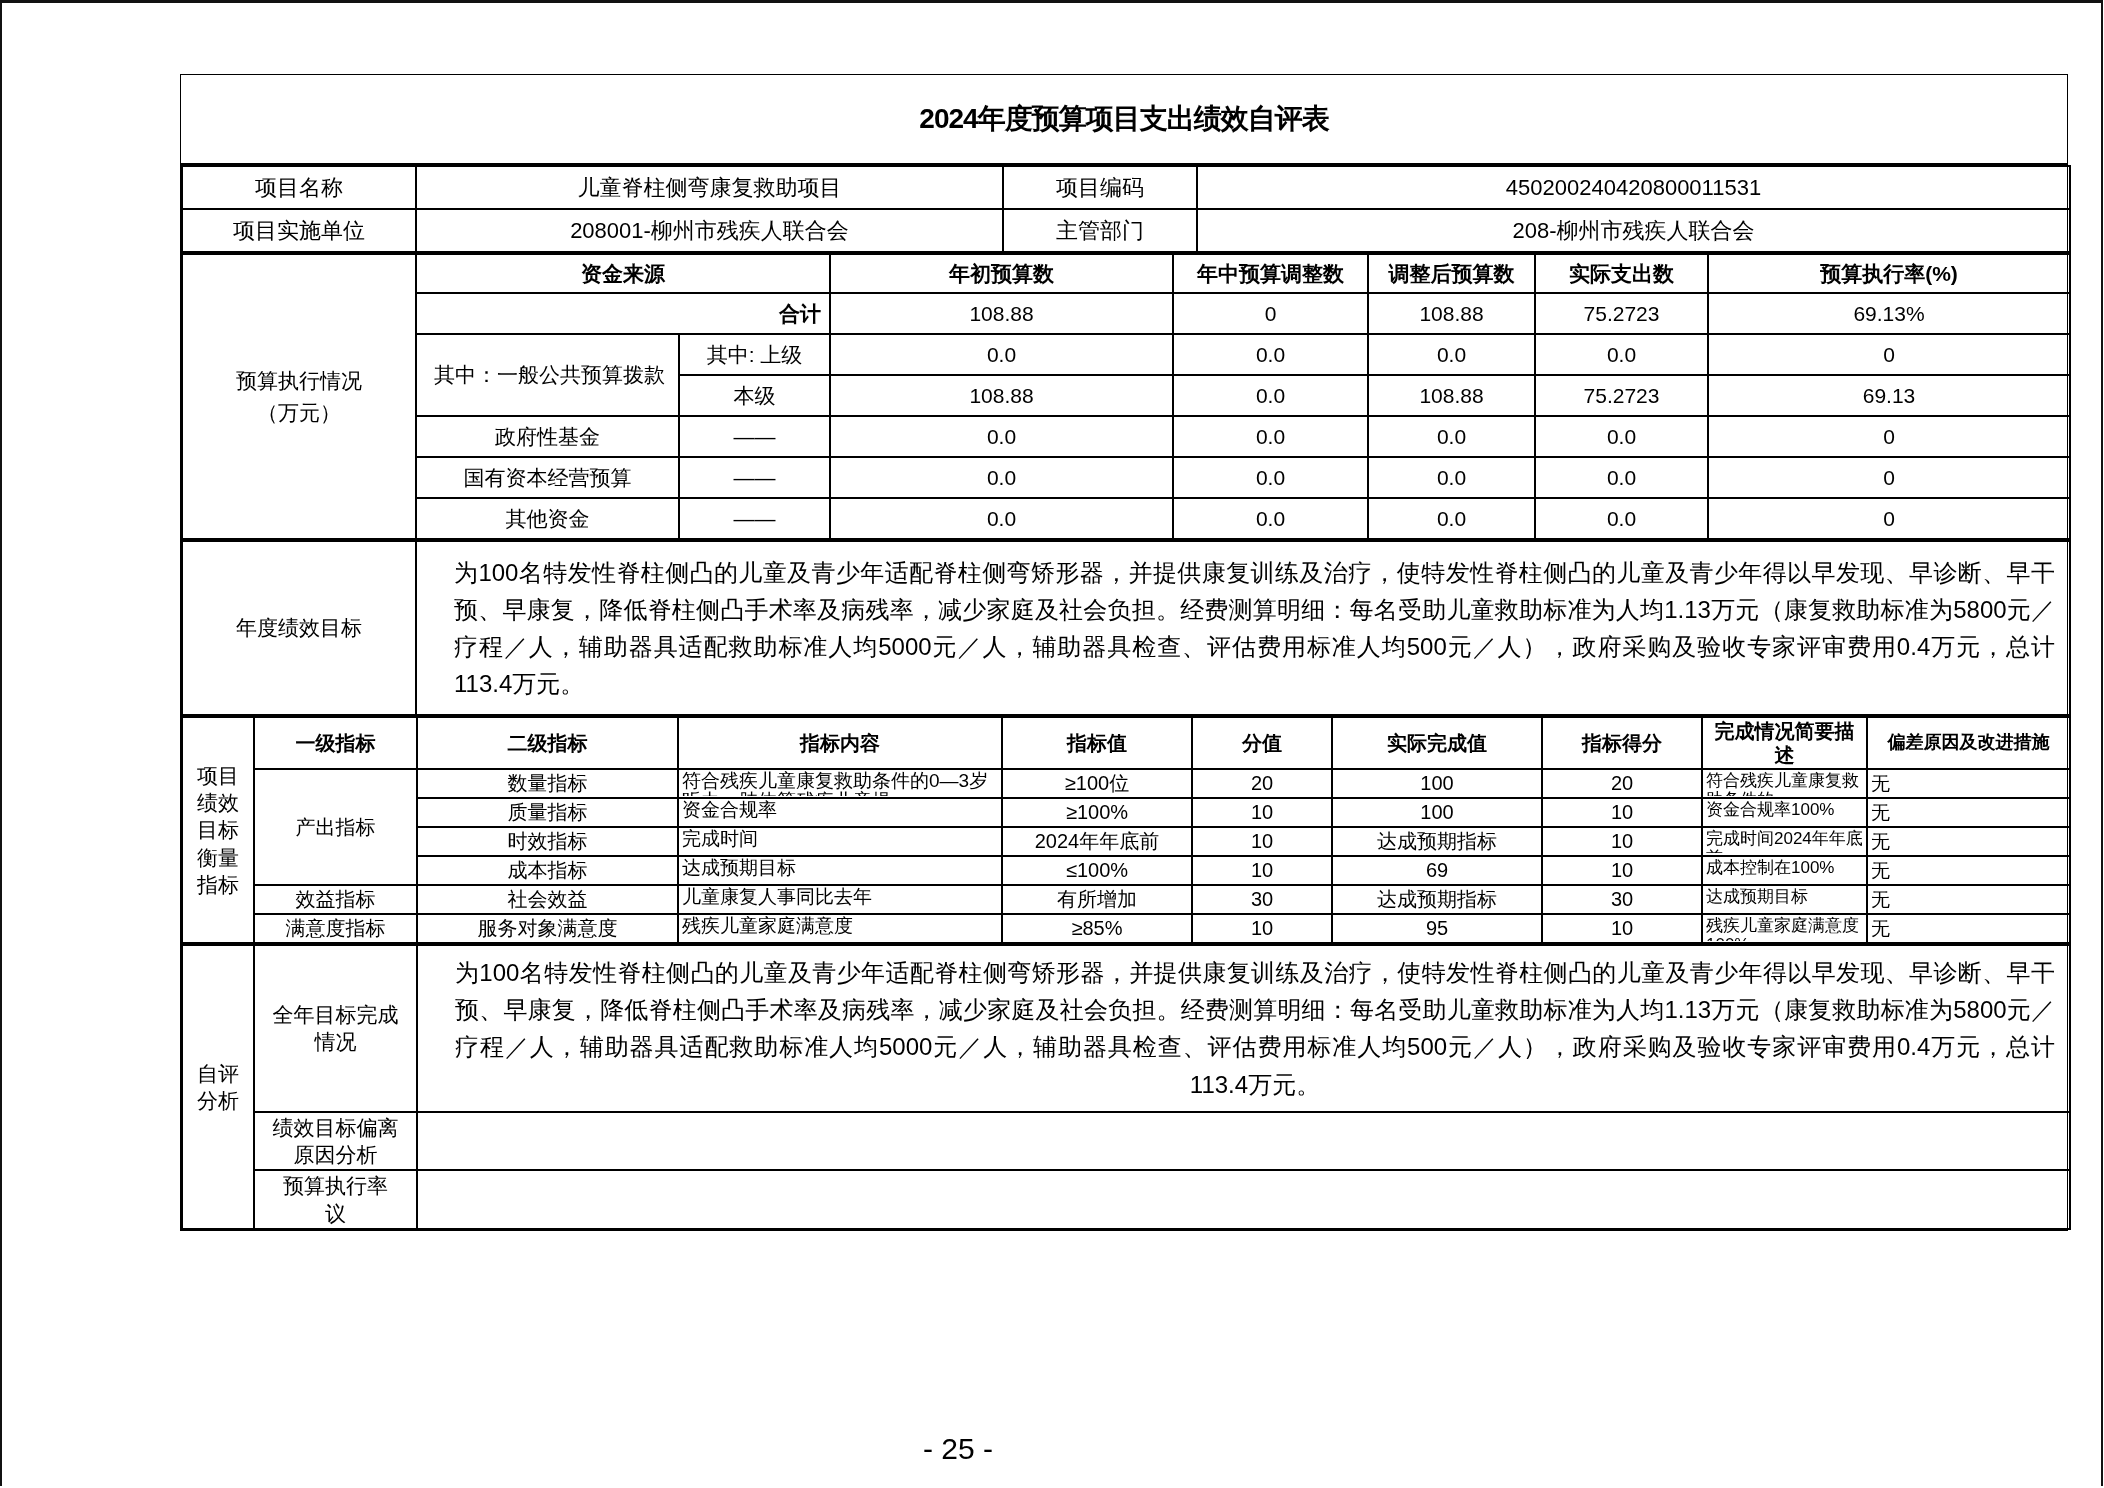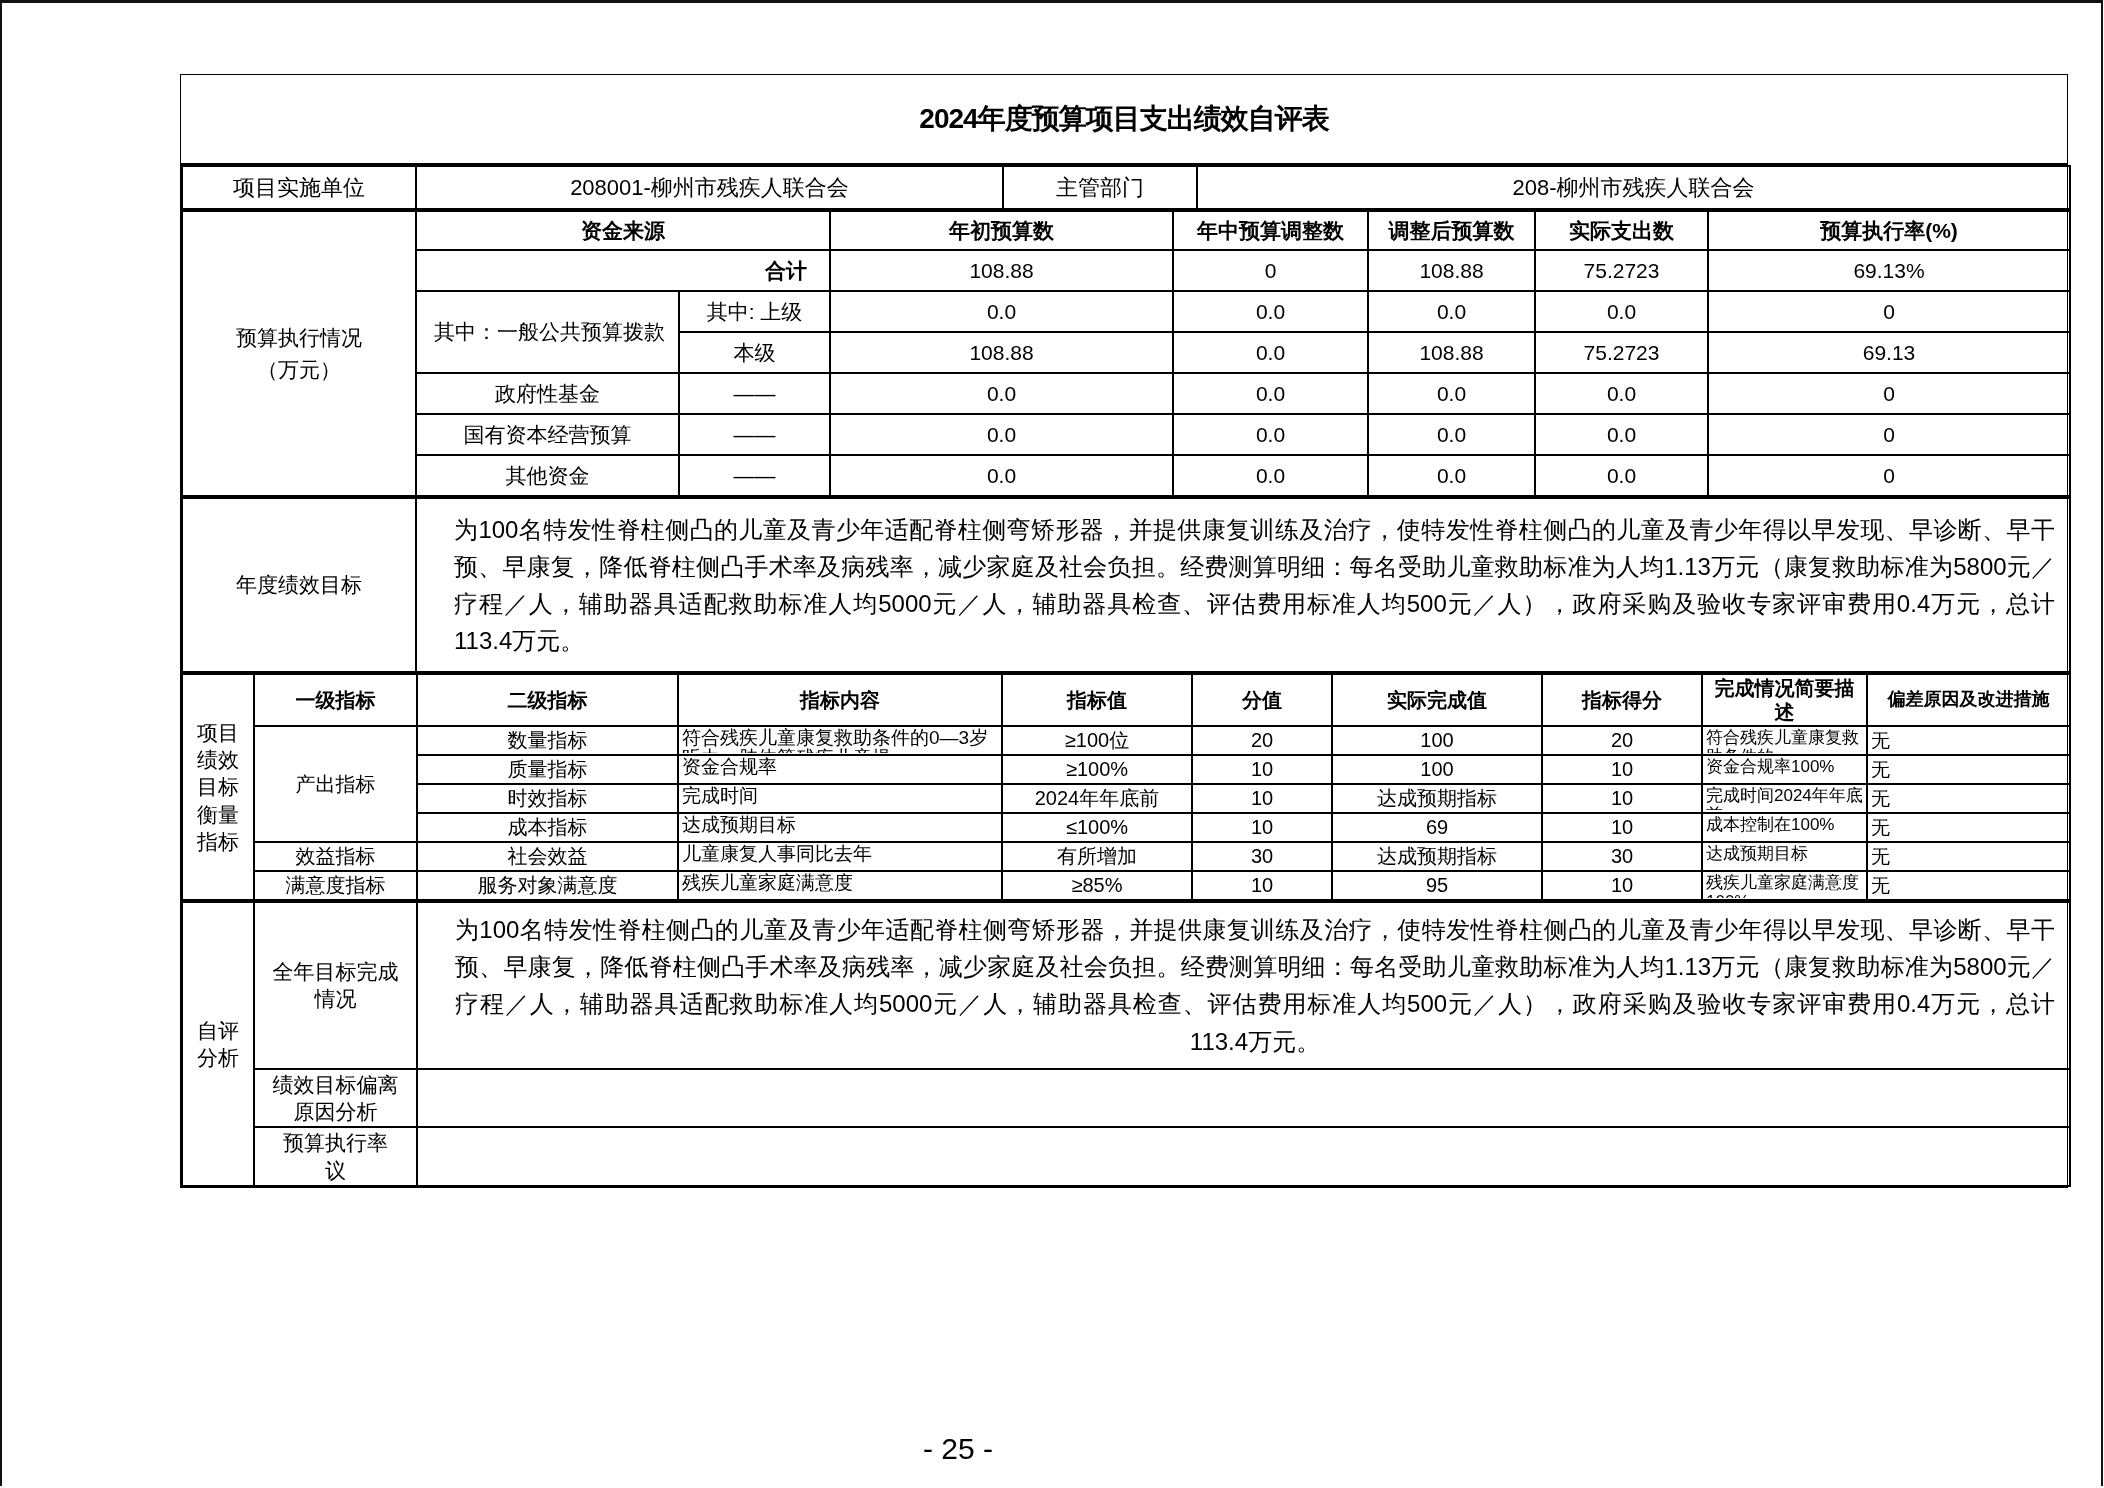--- a/index.html
+++ b/index.html
@@ -10,21 +10,21 @@
   .doc { position:absolute; left:180px; top:74px; width:1888px; border:1px solid #000; }
 
   .title-row { height:90px; border-bottom:2px solid #000; display:flex; align-items:center; justify-content:center;
                font-size:28px; font-weight:bold; letter-spacing:-1px; }
 
   table { width:100%; border-collapse:collapse; table-layout:fixed; }
   td, th { border:2px solid #000; text-align:center; vertical-align:middle;
            font-size:21px; overflow:hidden; padding:1px 4px; }
   th { font-weight:bold;margin-top:20px; }
   .pre { white-space:pre-line; line-height:1.3; }
-  .right { text-align:right; padding-right:22px; }
+  .right { text-align:right; padding-right:8px; }
   .vlabel { font-size:21px; line-height:1.5; }
 
   .info td { height:43px; font-size:22px; }
 
   .bud th { height:39px; }
   .bud td { height:41px; }
   .bud .srcleft { text-align:center; padding-left:8px; }
 
   .goal-cell { padding:8px 14px; }
   .goal-text { font-size:24px; line-height:1.55; text-align:justify;margin-left:23px; }
@@ -57,20 +57,26 @@
   <div class="title-row">2024年度预算项目支出绩效自评表</div>
 
   <table class="info">
     <colgroup>
         <col style="width:234px">
         <col style="width:587px">
         <col style="width:194px">
         <col style="width:873px">
       </colgroup>
     <tbody>
+        <tr>
+      <td>项目名称</td>
+      <td>儿童脊柱侧弯康复救助项目</td>
+      <td>项目编码</td>
+      <td>450200240420800011531</td>
+    </tr>
     <tr>
       <td>项目实施单位</td>
       <td>208001-柳州市残疾人联合会</td>
       <td>主管部门</td>
       <td>208-柳州市残疾人联合会</td>
     </tr>
   </tbody>
     </table>
 
   <table class="bud">

